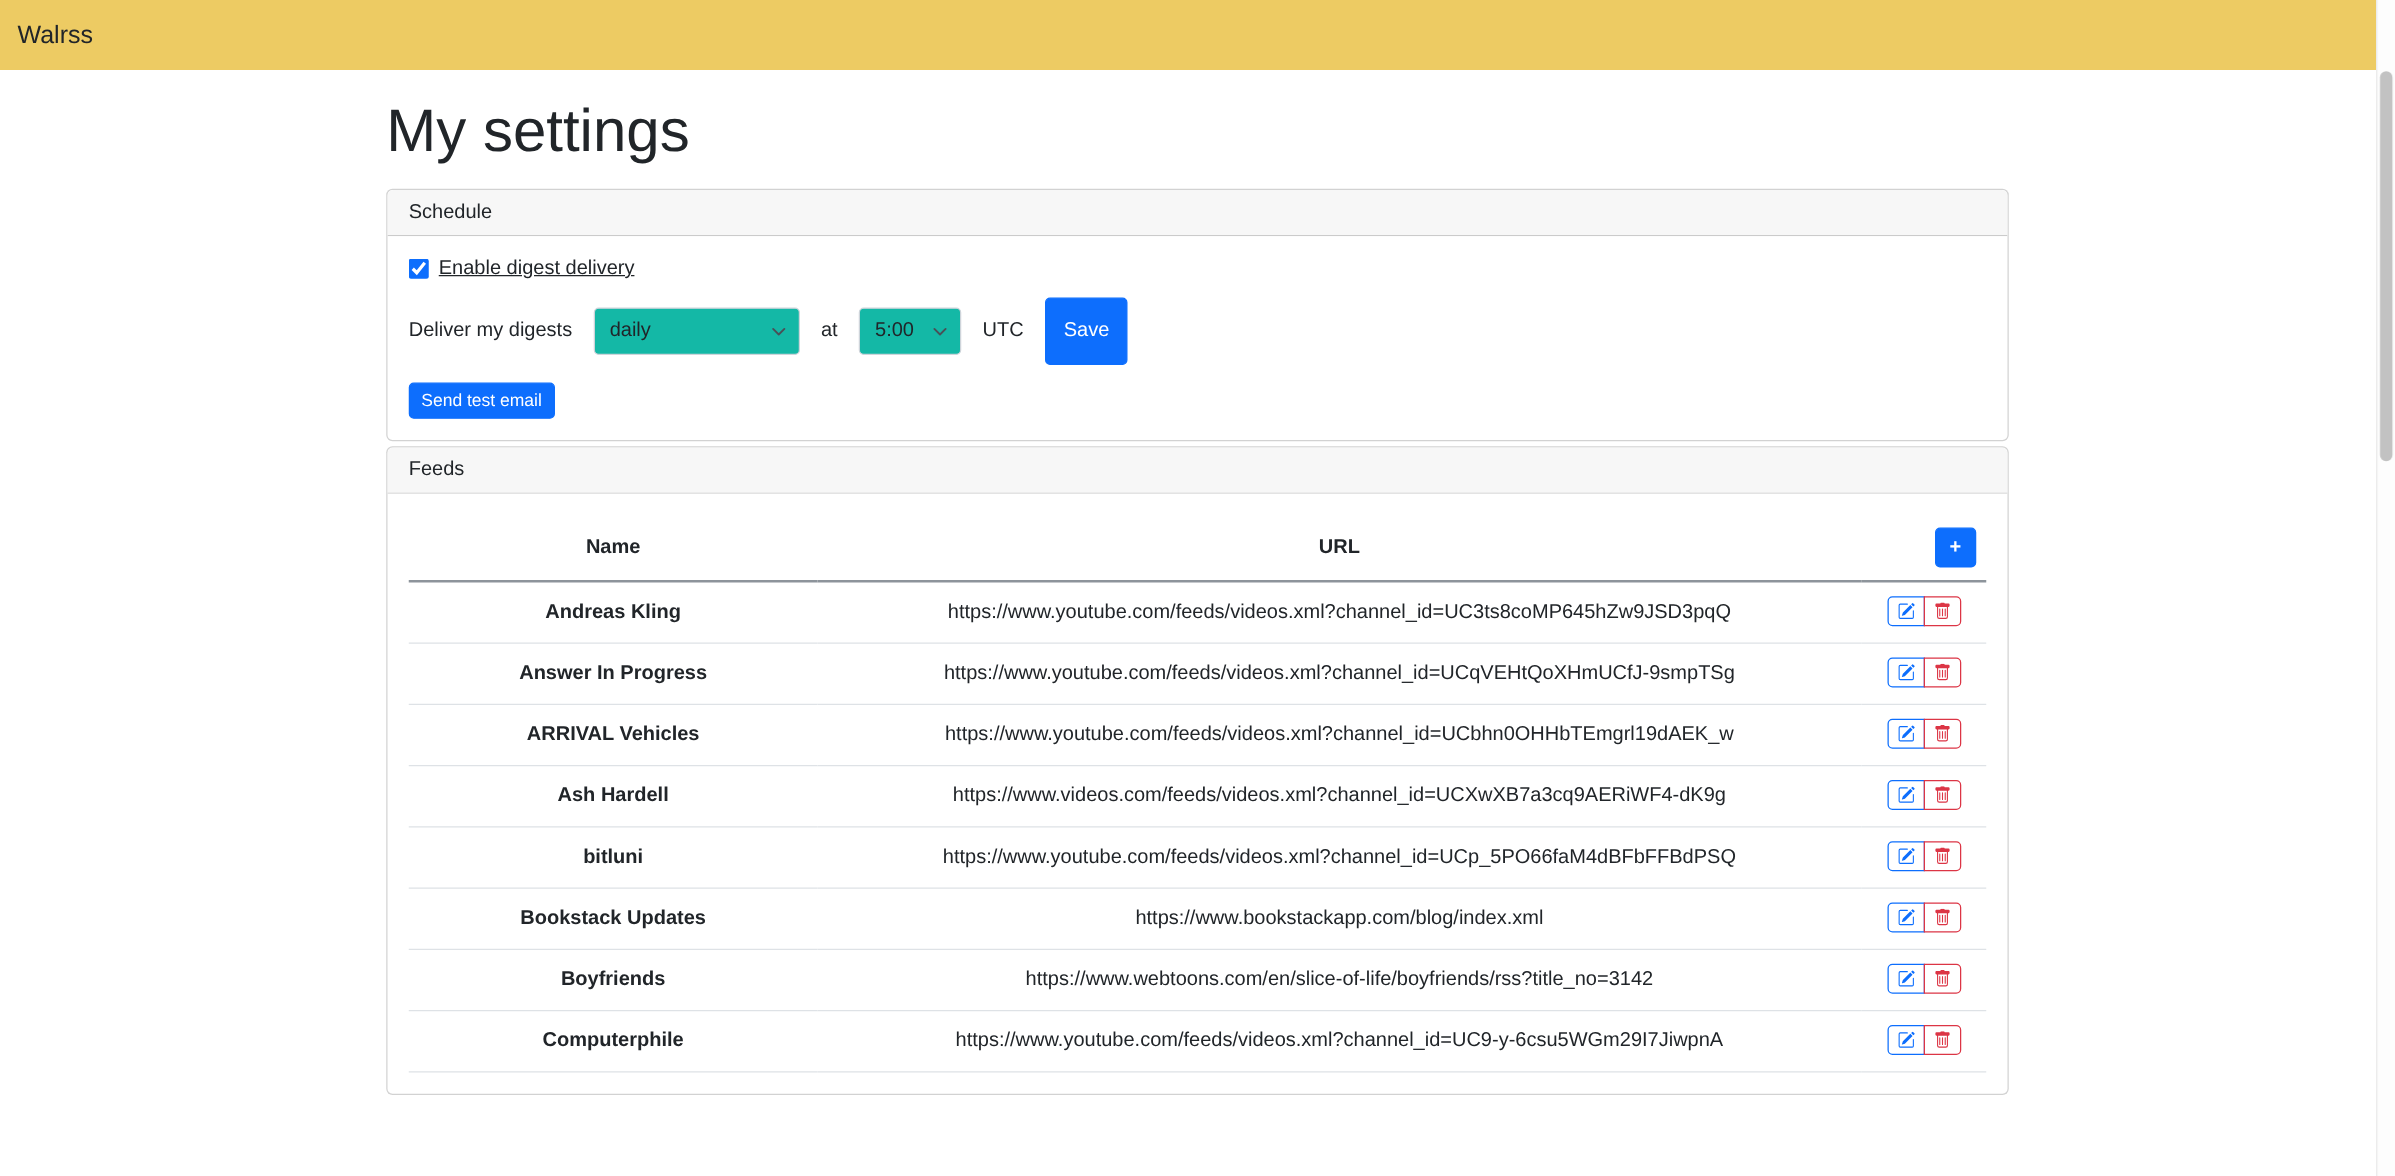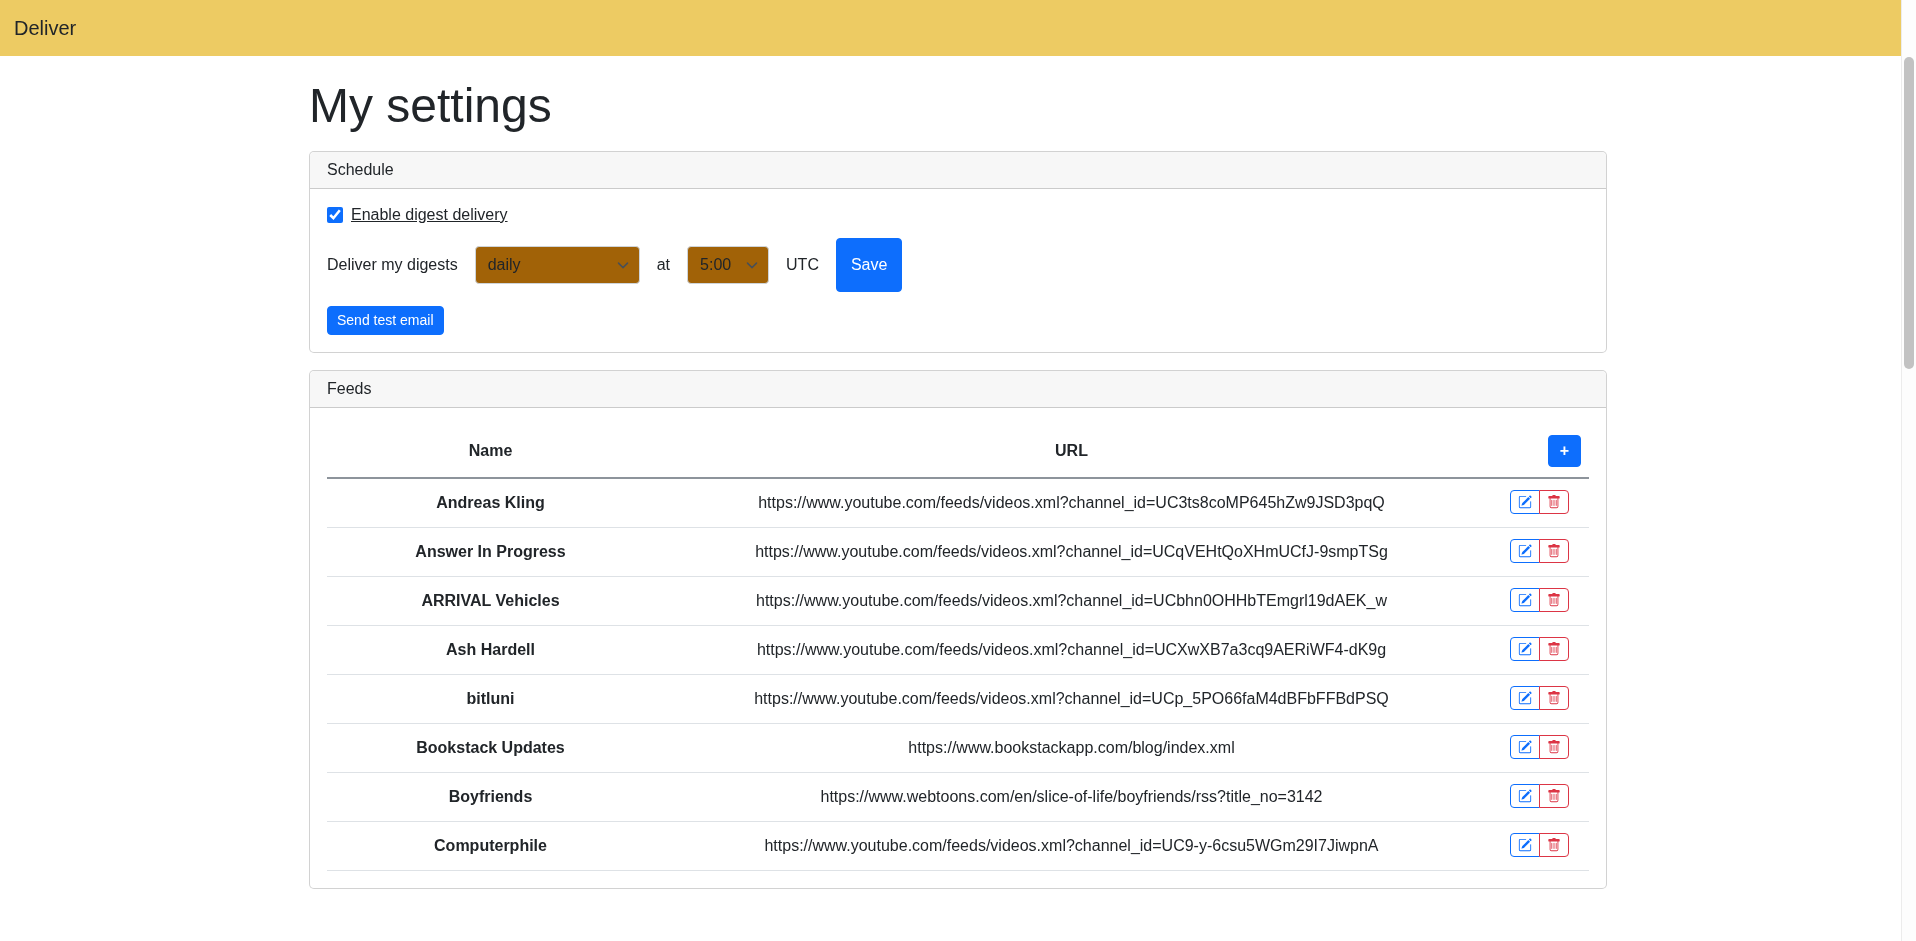--- a/index.html
+++ b/index.html
@@ -11,36 +11,36 @@
   }
   .navbar {
     height: 56px; background: #edcb63;
     display: flex; align-items: center; padding: 0 14px;
   }
   .brand { font-size: 20px; color: #212529; }
   .container { max-width: 1322px; margin: 0 auto; padding: 0 12px; }
   h1.page-title { font-size: 48px; font-weight: 500; margin: 22px 0 18px; }
   .card {
     border: 1px solid rgba(0,0,0,.175); border-radius: 5px;
-    margin-bottom: 17px; background: #fff;
+    margin-bottom: 4px; background: #fff;
   }
   .card-header {
     background: #f7f7f7; padding: 9px 17px;
     border-bottom: 1px solid rgba(0,0,0,.175);
     border-radius: 5px 5px 0 0; font-size: 16px;
   }
   .card-body { padding: 17px; }
   .form-check { display: flex; align-items: center; gap: 8px; margin-bottom: 14px; text-decoration: underline; }
   .form-check input { width: 16px; height: 16px; accent-color: #0d6efd; margin: 0; }
   .form-row { display: flex; align-items: center; gap: 17px; margin-bottom: 14px; }
   .select-wrap { position: relative; display: inline-block; }
   select {
     appearance: none; -webkit-appearance: none; font: inherit; color: #212529;
     padding: 6px 34px 6px 12px; border: 1px solid #ced4da; border-radius: 4px;
-    background: #a16207; line-height: 24px;
+    background: #14b8a6; line-height: 24px;
   }
   select.freq { min-width: 165px; }
   select.time { min-width: 82px; }
   .select-wrap .chev { position: absolute; right: 11px; top: 50%; transform: translateY(-50%); pointer-events: none; }
   .btn { font: inherit; border: 1px solid transparent; border-radius: 4px; cursor: pointer; line-height: 24px; }
   .btn-primary { background: #0d6efd; border-color: #0d6efd; color: #fff; padding: 14px 14px; font-size: 16px; }
   .btn-sm { padding: 3px 9px; font-size: 14px; line-height: 21px; }
   table.feeds { width: 100%; border-collapse: collapse; }
   table.feeds th, table.feeds td { text-align: center; padding: 12px 8px; vertical-align: middle; line-height: 24px; }
   thead th { border-bottom: 2px solid #8d949b; font-weight: 700; padding-top: 10px !important; padding-bottom: 10px !important; }
@@ -61,21 +61,21 @@
   }
   .scrollbar .thumb {
     position: absolute; left: 2px; top: 57px; width: 10px; height: 312px;
     background: #c2c2c2; border-radius: 5px;
   }
 </style>
 </head>
 <body>
 
 <nav class="navbar">
-  <span class="brand">Deliver</span>
+  <span class="brand">Walrss</span>
 </nav>
 
 <div class="container">
   <h1 class="page-title">My settings</h1>
 
   <div class="card">
     <div class="card-header">Schedule</div>
     <div class="card-body">
       <div class="form-check">
         <input type="checkbox" id="enable-digest" checked="true" style="">
@@ -170,21 +170,21 @@
                   <button class="btn-icon btn-outline-danger">
                     <svg class="icon" width="14" height="14" viewBox="0 0 16 16" fill="currentColor">
                       <path d="M5.5 5.5A.5.5 0 0 1 6 6v6a.5.5 0 0 1-1 0V6a.5.5 0 0 1 .5-.5zm2.5 0a.5.5 0 0 1 .5.5v6a.5.5 0 0 1-1 0V6a.5.5 0 0 1 .5-.5zm3 .5a.5.5 0 0 0-1 0v6a.5.5 0 0 0 1 0V6z"></path>
                       <path d="M14.5 3a1 1 0 0 1-1 1H13v9a2 2 0 0 1-2 2H5a2 2 0 0 1-2-2V4h-.5a1 1 0 0 1-1-1V2a1 1 0 0 1 1-1H6a1 1 0 0 1 1-1h2a1 1 0 0 1 1 1h3.5a1 1 0 0 1 1 1v1zM4.118 4 4 4.059V13a1 1 0 0 0 1 1h6a1 1 0 0 0 1-1V4.059L11.882 4H4.118zM2.5 3V2h11v1h-11z"></path>
                     </svg>
                   </button>
                 </span></td>
             </tr>
             <tr>
               <td class="feed-name">Ash Hardell</td>
-              <td class="feed-url">https://www.youtube.com/feeds/videos.xml?channel_id=UCXwXB7a3cq9AERiWF4-dK9g</td>
+              <td class="feed-url">https://www.videos.com/feeds/videos.xml?channel_id=UCXwXB7a3cq9AERiWF4-dK9g</td>
               <td class="actions"><span class="btn-group">
                   <button class="btn-icon btn-outline-primary">
                     <svg class="icon" width="14" height="14" viewBox="0 0 16 16" fill="currentColor">
                       <path d="M15.502 1.94a.5.5 0 0 1 0 .706L14.459 3.69l-2-2L13.502.646a.5.5 0 0 1 .707 0l1.293 1.293zm-1.75 2.456-2-2L4.939 9.21a.5.5 0 0 0-.121.196l-.805 2.414a.25.25 0 0 0 .316.316l2.414-.805a.5.5 0 0 0 .196-.12l6.813-6.814z"></path>
                       <path d="M1 13.5A1.5 1.5 0 0 0 2.5 15h11a1.5 1.5 0 0 0 1.5-1.5v-6a.5.5 0 0 0-1 0v6a.5.5 0 0 1-.5.5h-11a.5.5 0 0 1-.5-.5v-11a.5.5 0 0 1 .5-.5H9a.5.5 0 0 0 0-1H2.5A1.5 1.5 0 0 0 1 2.5v11z"></path>
                     </svg>
                   </button>
                   <button class="btn-icon btn-outline-danger">
                     <svg class="icon" width="14" height="14" viewBox="0 0 16 16" fill="currentColor">
                       <path d="M5.5 5.5A.5.5 0 0 1 6 6v6a.5.5 0 0 1-1 0V6a.5.5 0 0 1 .5-.5zm2.5 0a.5.5 0 0 1 .5.5v6a.5.5 0 0 1-1 0V6a.5.5 0 0 1 .5-.5zm3 .5a.5.5 0 0 0-1 0v6a.5.5 0 0 0 1 0V6z"></path>

